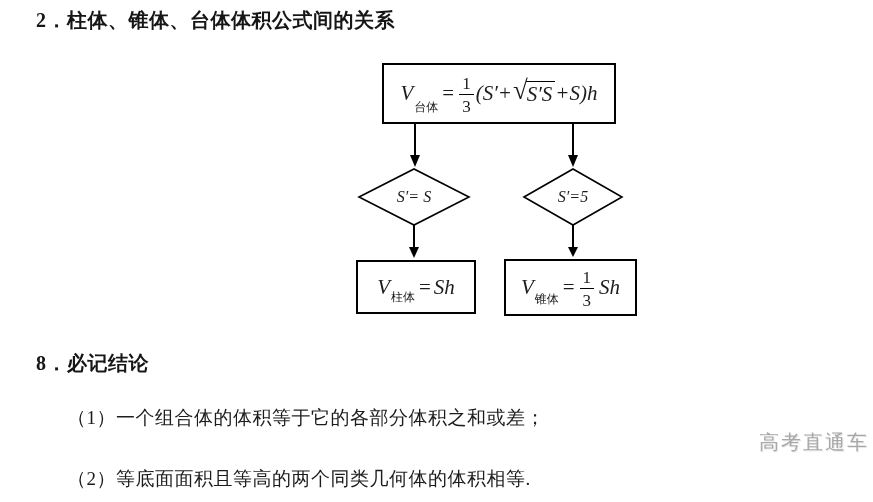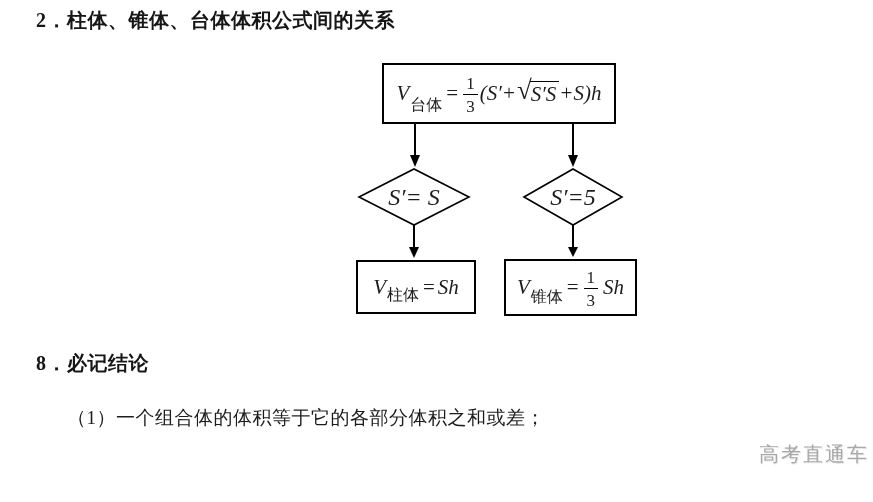--- a/index.html
+++ b/index.html
@@ -24,21 +24,21 @@
   .body-line{
     position:absolute;left:39px;
     font-size:19px;
     letter-spacing:0.5px;
     white-space:nowrap;
     color:#1c1c1c;
   }
   .body-line.l1{top:405px;}
   .body-line.l2{top:466px;}
   .watermark{
-    position:absolute;left:731px;top:441px;
+    position:absolute;left:731px;top:429px;
     font-size:20px;letter-spacing:2px;
     color:#a8a8a8;
     text-shadow:1px 1px 0 #e8e8e8;
     white-space:nowrap;
     font-family:"Liberation Sans","DejaVu Sans",sans-serif;
   }
   
   .diagram{position:absolute;left:0;top:0;width:873px;height:340px;}
   .connectors{position:absolute;left:0;top:0;}
   .fbox{
@@ -47,27 +47,27 @@
     background:#fff;
     display:flex;align-items:center;justify-content:center;
     white-space:nowrap;
   }
   .fbox.top-box  {left:354px;top:63px; width:230px;height:57px;font-size:21px;}
   .fbox.left-box {left:328px;top:260px;width:116px;height:50px;font-size:21px;}
   .fbox.right-box{left:476px;top:259px;width:129px;height:53px;font-size:21px;}
   .dtext{
     position:absolute;
     display:flex;align-items:center;justify-content:center;
-    font-size:24px;white-space:nowrap;
+    font-size:16px;white-space:nowrap;
   }
   .dtext.d-left {left:331px;top:169px;width:110px;height:56px;}
   .dtext.d-right{left:495px;top:169px;width:100px;height:56px;}
   
   .it{font-style:italic;}
-  .sub{font-size:16px;font-style:normal;align-self:flex-end;transform:translateY(-6px);margin:0 1px 0 1px;letter-spacing:0;}
+  .sub{font-size:12px;font-style:normal;align-self:flex-end;transform:translateY(-6px);margin:0 1px 0 1px;letter-spacing:0;}
   .eq{font-style:normal;margin:0 3px;}
   .frac{
     display:inline-flex;flex-direction:column;align-items:center;
     vertical-align:middle;line-height:1;font-style:normal;
     font-size:17px;margin:0 2px;transform:translateY(1px);
   }
   .frac .num{padding:0 3px 2px 3px;}
   .frac .den{border-top:1.7px solid #000;padding:3px 3px 0 3px;}
   .sqrt{display:inline-flex;align-items:flex-start;margin-left:1px;}
   .rad-sym{font-style:normal;font-size:1.28em;line-height:0.85;transform:translateY(-2px);}
@@ -133,16 +133,17 @@
           <span class="den">3</span>
         </span>
         <span class="it" style="margin-left:3px;">Sh</span>
     </div>
 
   </div>
 
   <div class="heading h-sec3">8．必记结论</div>
 
   <div class="body-line l1">（1）一个组合体的体积等于它的各部分体积之和或差；</div>
+  <div class="body-line l2">（2）等底面面积且等高的两个同类几何体的体积相等.</div>
 
   <div class="watermark">高考直通车</div>
 
 </div>
 
 </body></html>

